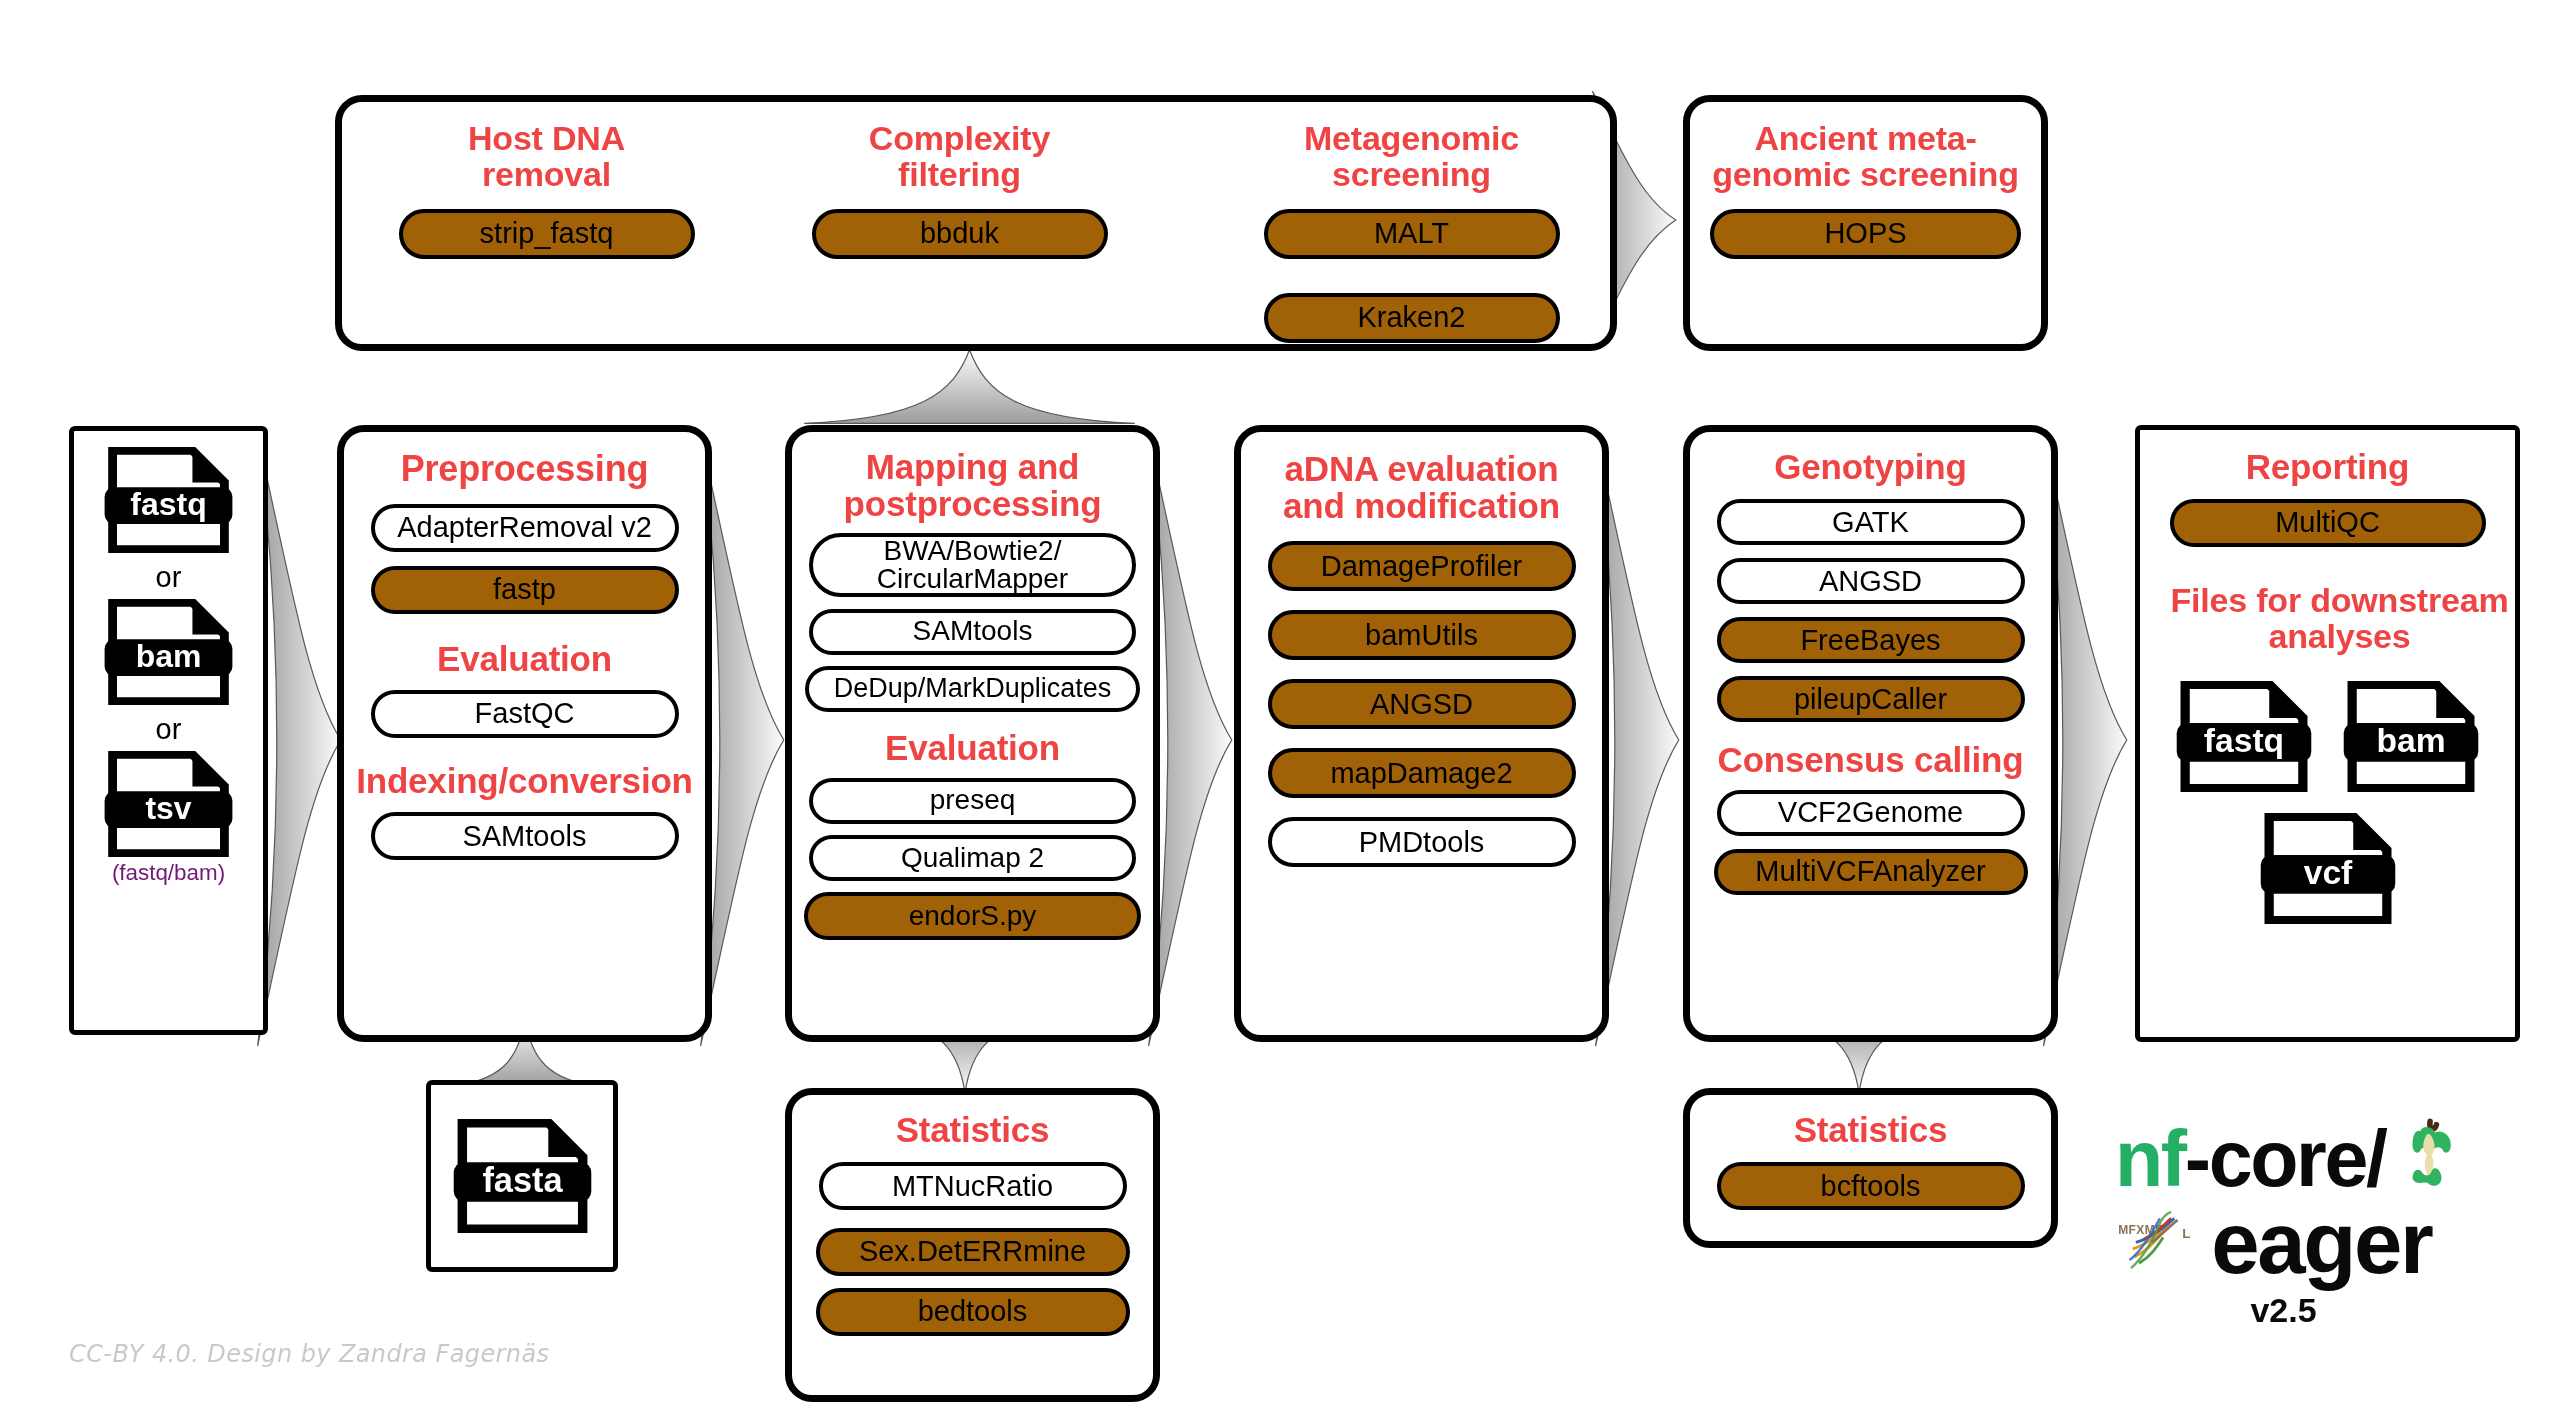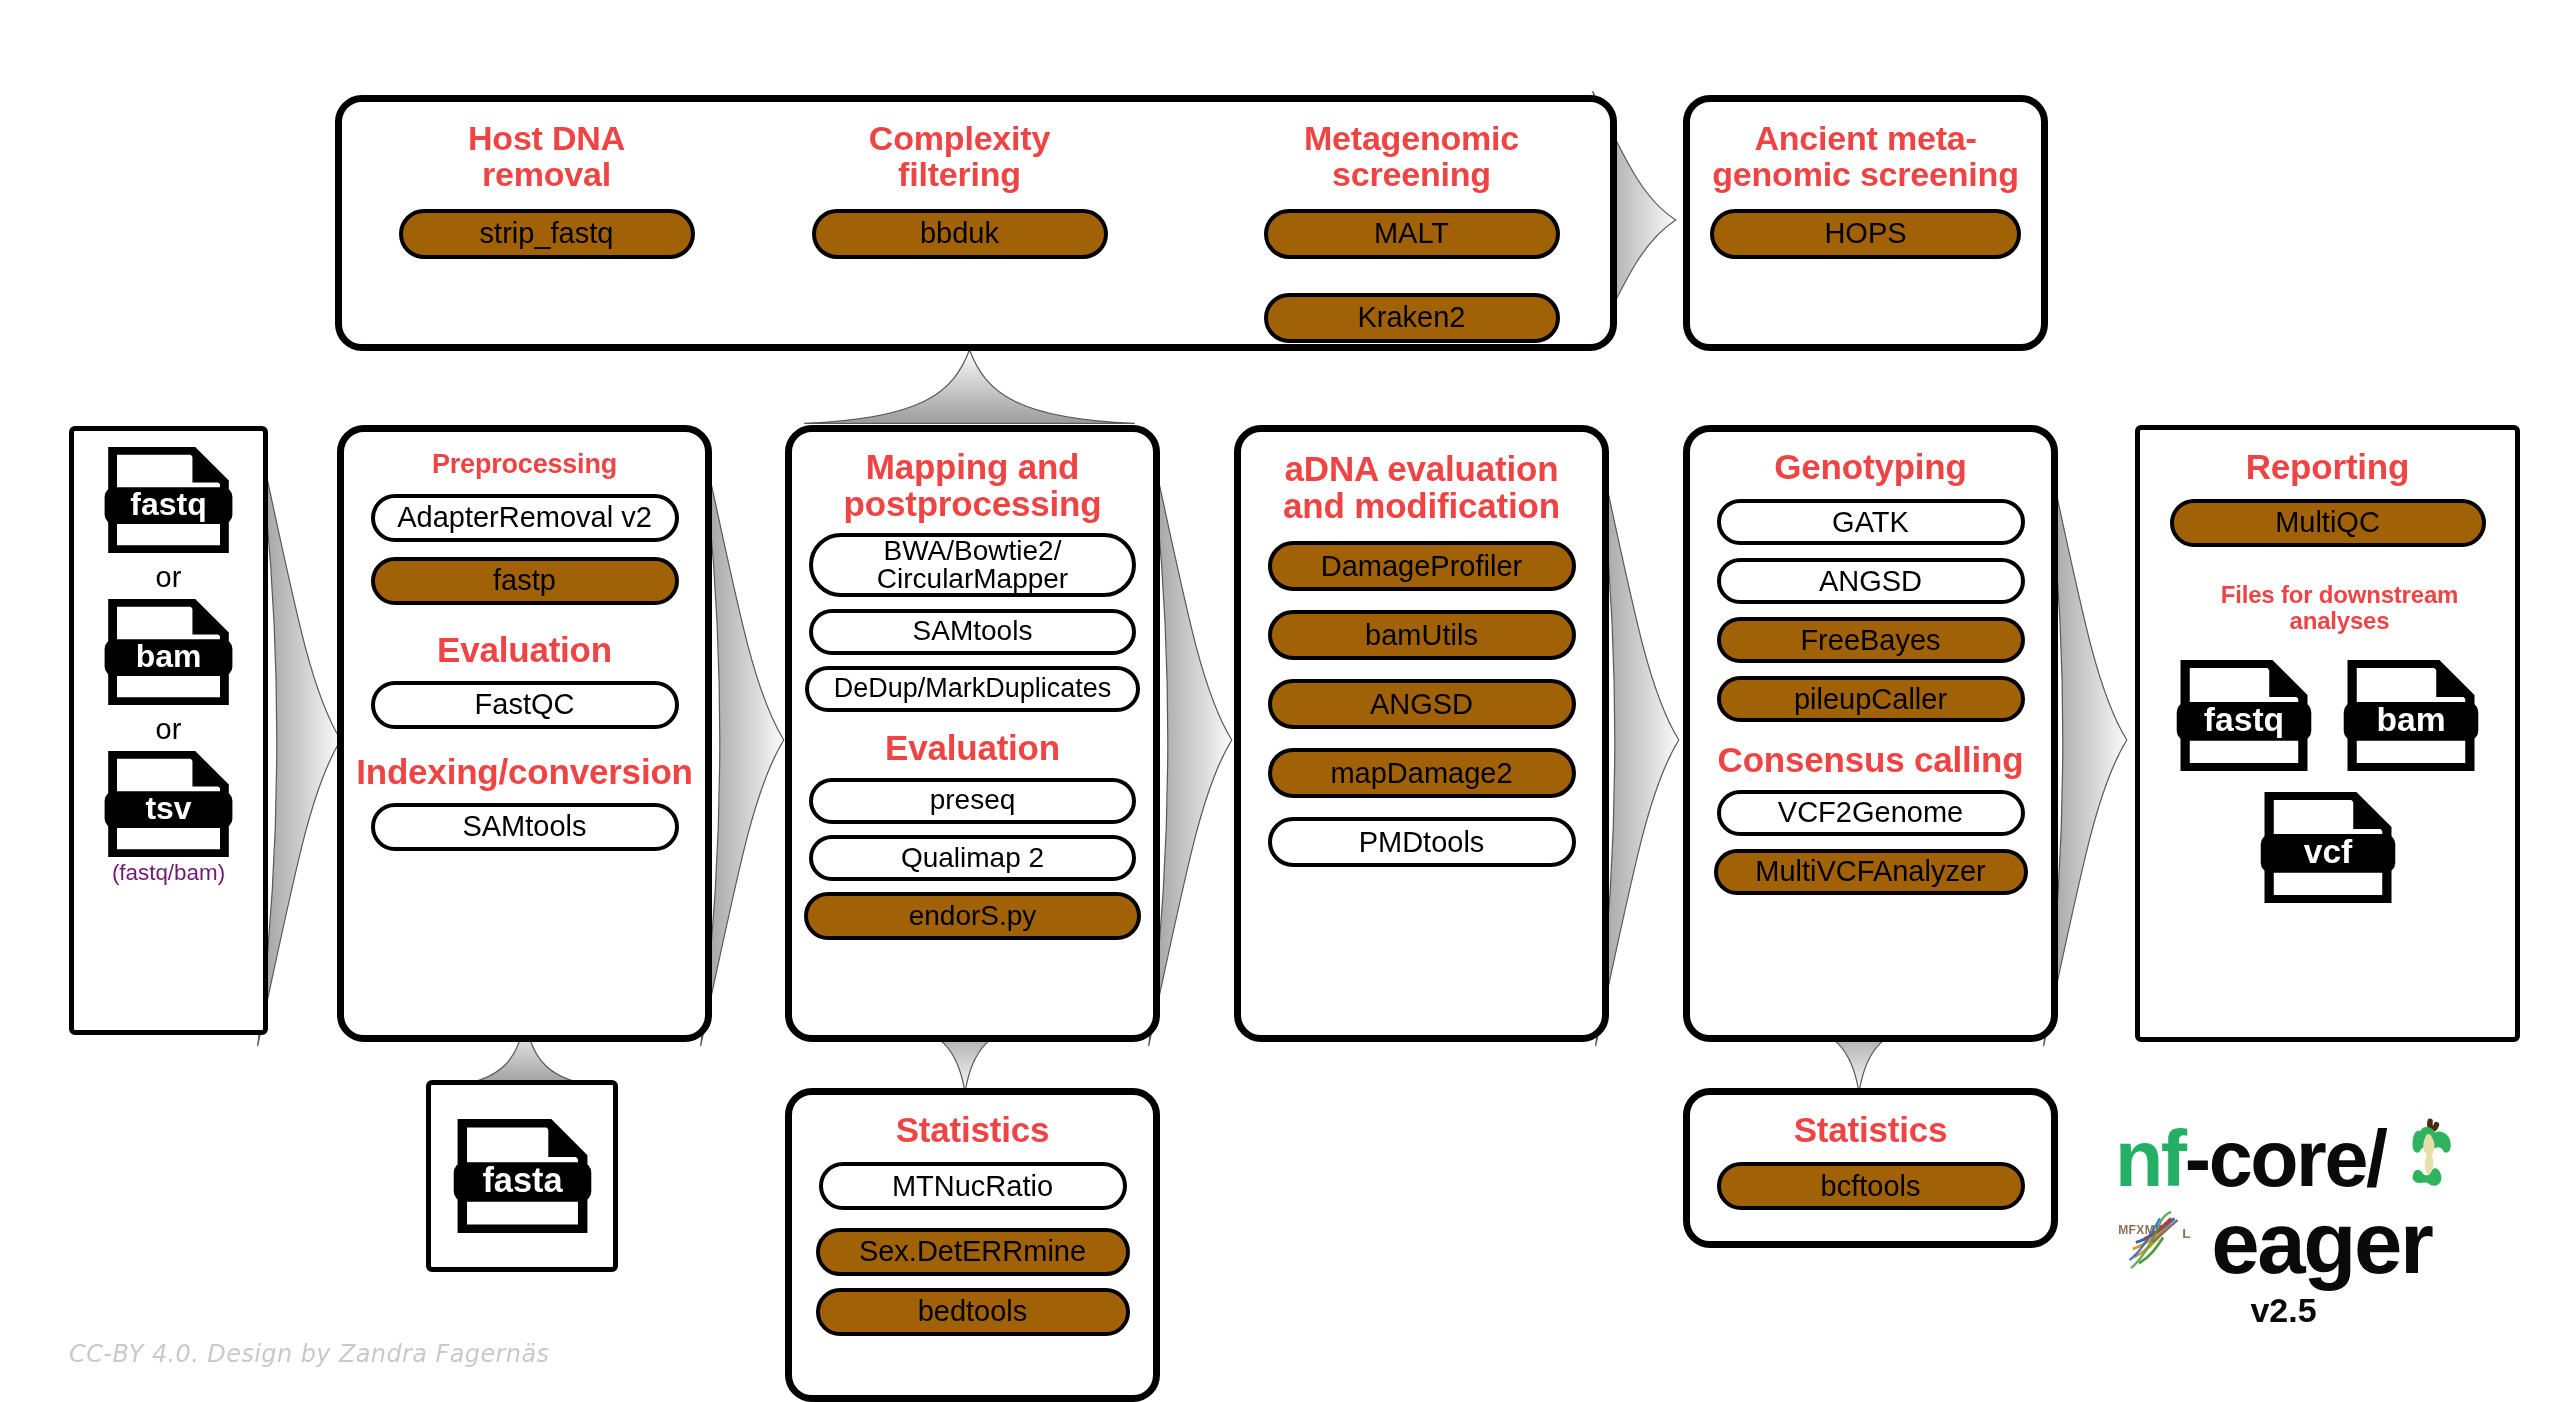--- a/index.html
+++ b/index.html
@@ -265,21 +265,21 @@
           <rect x="2" y="50" width="160" height="46" rx="12" fill="#000"></rect>
           <text x="82" y="85" font-family="Liberation Sans, sans-serif" font-size="40" font-weight="bold" fill="#fff" text-anchor="middle">tsv</text>
         </svg>
       </div>
 
       <div style="font-size:22.4px;color:#701a75;margin-top:3.2px;">(fastq/bam)</div>
     </div>
   </div>
 
   <div class="panel round" style="left:337px;top:425px;width:375px;height:617px;">
-    <div class="ptitle" style="margin-top:17.6px;font-size:27px;">Preprocessing</div>
+    <div class="ptitle" style="margin-top:17.6px;font-size:36px;">Preprocessing</div>
 
     <div class="pill" style="margin:16px auto 0;width:308px;height:48px;font-size:29px;">AdapterRemoval v2</div>
     <div class="pill green" style="margin:14.4px auto 0;width:308px;height:48px;font-size:29px;">fastp</div>
 
     <div class="ptitle" style="margin-top:26px;font-size:35px;">Evaluation</div>
     <div class="pill" style="margin:13px auto 0;width:308px;height:48px;font-size:29px;">FastQC</div>
 
     <div class="ptitle" style="margin-top:24px;font-size:35px;">Indexing/conversion</div>
     <div class="pill" style="margin:13px auto 0;width:308px;height:48px;font-size:29px;">SAMtools</div>
   </div>
@@ -348,21 +348,21 @@
   <div class="panel round" style="left:1683px;top:1088px;width:375px;height:160px;">
     <div class="ptitle" style="margin-top:16px;font-size:35px;">Statistics</div>
     <div class="pill green" style="margin:14.4px auto 0;width:308px;height:48px;font-size:29px;">bcftools</div>
   </div>
 
   <div class="panel sharp" style="left:2135px;top:425px;width:385px;height:617px;border-width:5.6px;">
     <div class="ptitle" style="margin-top:17.6px;font-size:35px;">Reporting</div>
 
     <div class="pill green" style="margin:14.4px auto 0;width:316px;height:48px;font-size:29px;">MultiQC</div>
 
-    <div class="ptitle" style="margin-top:35px;font-size:24px;white-space:pre-line;padding-left:24px;">Files for downstream
+    <div class="ptitle" style="margin-top:35px;font-size:34px;white-space:pre-line;padding-left:24px;">Files for downstream
 analyses</div>
 
     <div style="display:flex;justify-content:center;gap:29px;margin-top:27px;">
       <div class="fileicon">
         <svg width="138" height="111" viewBox="0 0 164 132">
           <path d="M12,4 H112 L152,44 V128 H12 Z" fill="#fff" stroke="#000" stroke-width="11"></path>
           <path d="M112,4 L152,44 H112 Z" fill="#000"></path>
           <rect x="2" y="50" width="160" height="46" rx="12" fill="#000"></rect>
           <text x="82" y="85" font-family="Liberation Sans, sans-serif" font-size="40" font-weight="bold" fill="#fff" text-anchor="middle">fastq</text>
         </svg>

